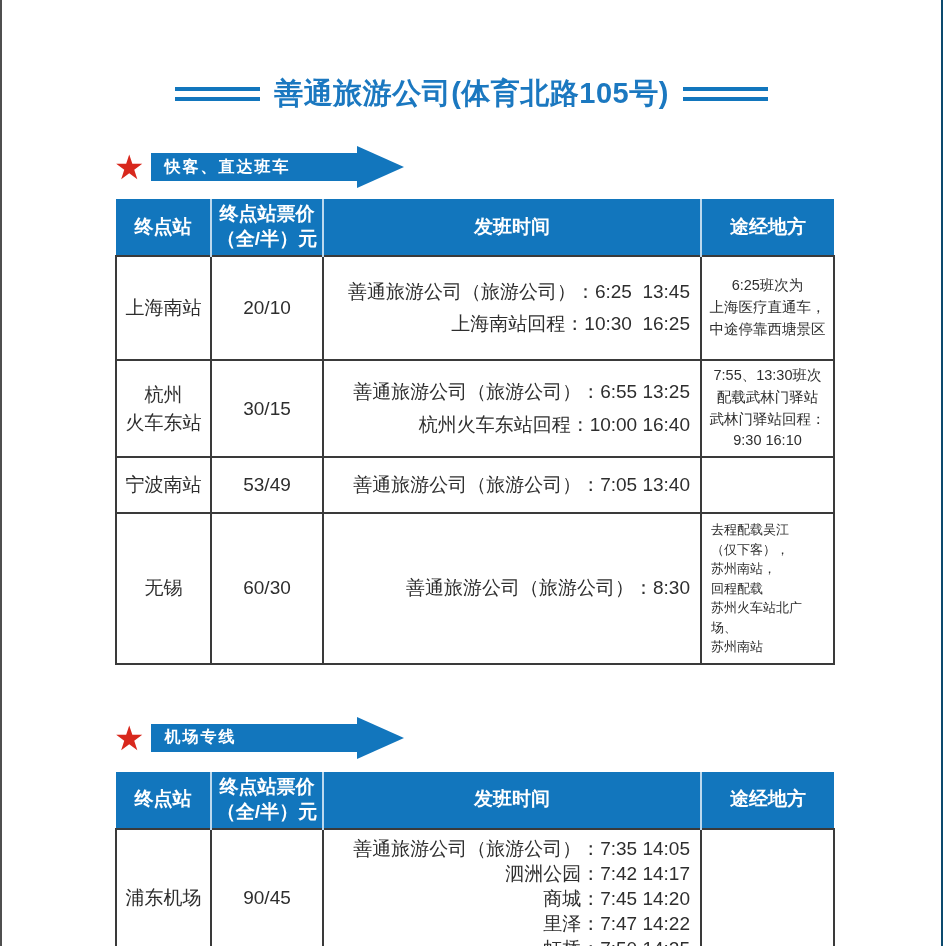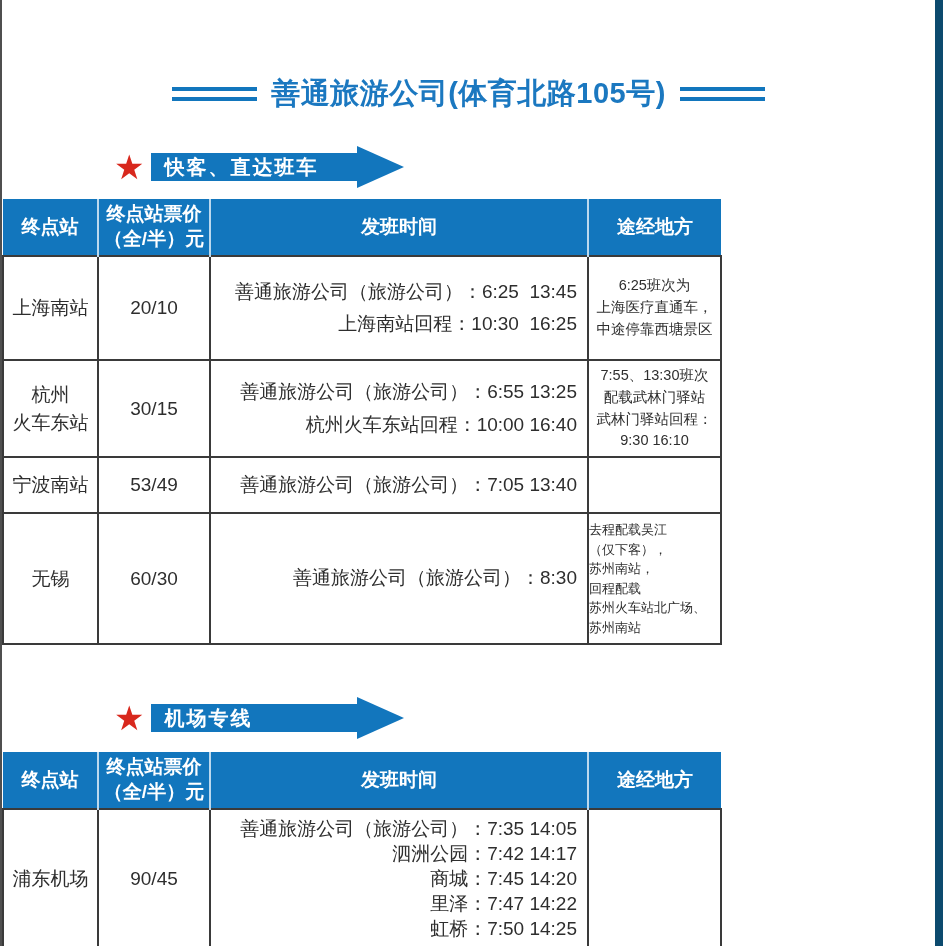--- a/index.html
+++ b/index.html
@@ -2,21 +2,21 @@
 <html><head>
 <meta charset="utf-8">
 <style>
   html,body { margin:0; padding:0; background:#e9e9e9; }
   .page {
     position:relative;
     width:943px; height:946px;
     margin:0 auto;
     background:#ffffff;
     border-left:2px solid #4f4f4f;
-    border-right:8px solid #0c4a6e;
+    border-right:2px solid #0c4a6e;
     box-sizing:border-box;
     overflow:hidden;
     font-family:"Liberation Sans","DejaVu Sans",sans-serif;
   }
   
   .title-row {
     display:flex; align-items:center; justify-content:center;
     padding-top:74px; gap:14px;
   }
   .dbl-line {
@@ -31,54 +31,54 @@
   
   .banner { display:flex; align-items:center; margin-left:112px; height:46px; }
   .banner.first { margin-top:30px; margin-bottom:9px; }
   .banner.second { margin-top:50px; margin-bottom:11px; }
   .star { color:#d8281d; font-size:34px; line-height:1; margin-right:7px; }
   .arrow-bar {
     position:relative; background:#1276bd; height:28px; width:206px;
     display:flex; align-items:center;
   }
   .banner-label {
-    color:#ffffff; font-weight:bold; font-size:20px;
+    color:#ffffff; font-weight:bold; font-size:16px;
     padding-left:13px; letter-spacing:2px; white-space:nowrap;
   }
   .arrow-head {
     position:absolute; left:100%; top:50%; transform:translateY(-50%);
     width:0; height:0;
     border-top:21px solid transparent;
     border-bottom:21px solid transparent;
     border-left:47px solid #1276bd;
   }
   
   .sched-table {
     border-collapse:collapse; table-layout:fixed;
-    width:718px;
+    margin-left:113px; width:718px;
   }
   .sched-table th {
     background:#1276bd; color:#ffffff; font-weight:bold; font-size:19px;
     height:56px; text-align:center; vertical-align:middle;
     line-height:1.3; padding:0 2px; white-space:pre-line;
   }
   .sched-table th + th { border-left:2px solid #bcd9ee; }
   .sched-table td {
     border:2px solid #3a3a3a; color:#2e2e2e; font-size:19px;
     text-align:center; vertical-align:middle;
     padding:6px 8px; white-space:pre-line; box-sizing:border-box;
     line-height:1.45;
   }
   .sched-table td.times {
     text-align:right; padding-left:14px; padding-right:10px; line-height:1.7;
   }
   .sched-table td.times.tight { line-height:1.32; }
   .sched-table td.via-center { font-size:14.5px; line-height:1.5; padding:4px 5px; }
   .sched-table td.via-left {
-    font-size:13px; line-height:1.5; text-align:left; padding:6px 0;
+    font-size:13px; line-height:1.5; text-align:left; padding:6px 9px;
     vertical-align:middle;
   }
   tr.rh-104 { height:104px; }
   tr.rh-85  { height:85px;  }
   tr.rh-48  { height:56px;  }
   tr.rh-112 { height:112px; }
   tr.rh-124 { height:124px; }
 </style>
 </head>
 <body>

